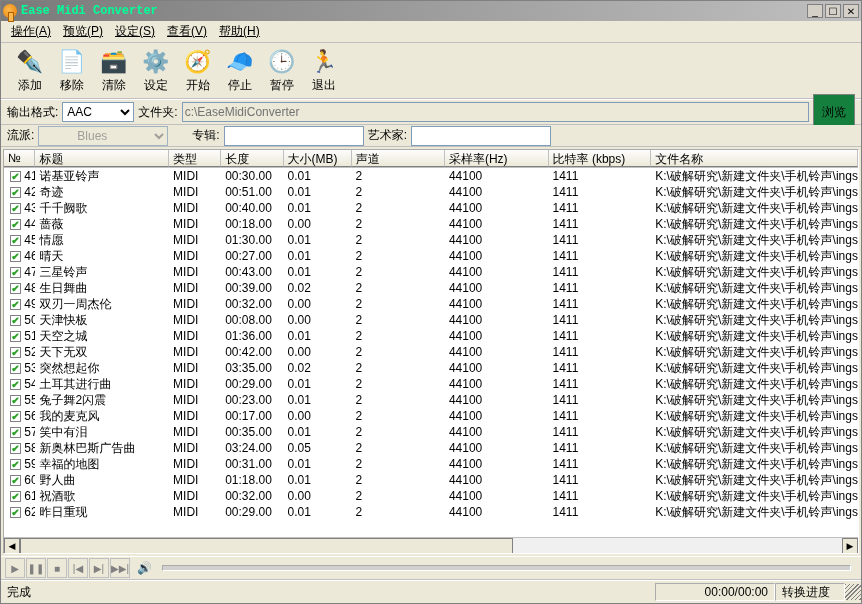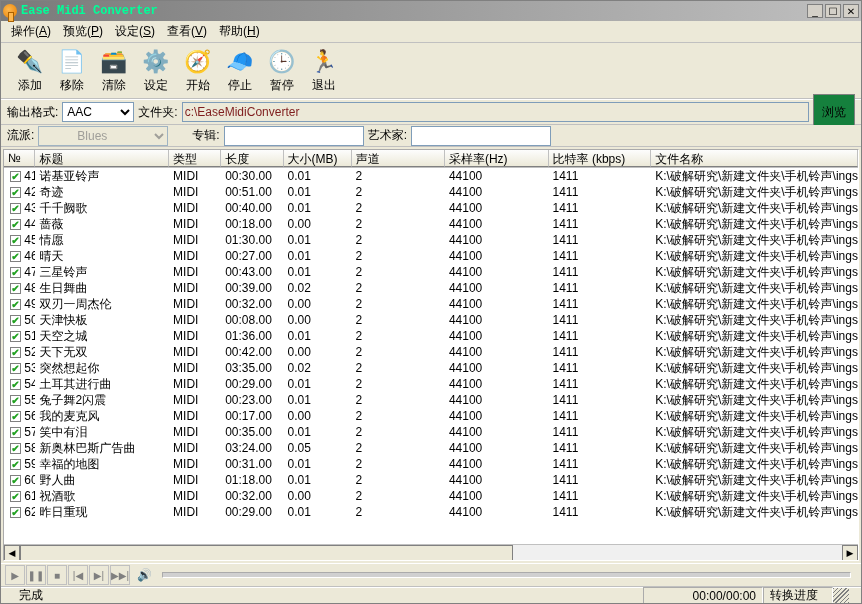--- a/index.html
+++ b/index.html
@@ -4,50 +4,50 @@
 <style>
 * { box-sizing: border-box; margin: 0; padding: 0; font-family: "SimSun", "宋体", Tahoma, sans-serif; font-size: 12px; }
 body { background: #ece9d8; width: 862px; height: 604px; overflow: hidden; display: flex; flex-direction: column; border: 1px solid #808080; }
 .titlebar { background: linear-gradient(to right, #7a7a7a, #c0c0c0); height: 20px; display: flex; align-items: center; padding: 0 2px; color: #fff; }
 .titlebar .title-icon { width: 14px; height: 14px; margin-right: 4px; background: radial-gradient(circle at 40% 40%, #ffb84d, #e67e00); border-radius: 50%; position: relative; }
 .titlebar .title-icon::after { content: ''; position: absolute; left: 5px; top: 8px; width: 4px; height: 8px; background: #ffb84d; border: 1px solid #a86000; }
 .titlebar .title-text { flex: 1; font-weight: bold; color: #00ff99; font-family: "Courier New", monospace; font-size: 12px; }
 .win-btns { display: flex; gap: 2px; }
 .win-btn { width: 16px; height: 14px; background: #d4d0c8; border: 1px solid #808080; display: flex; align-items: center; justify-content: center; font-family: "Marlett", Arial; font-size: 10px; cursor: pointer; color: #000; }
 .menubar { background: #ece9d8; height: 22px; display: flex; align-items: center; padding: 0 4px; border-bottom: 1px solid #c0c0c0; }
-.menu-item { padding: 14px 6px; cursor: pointer; }
+.menu-item { padding: 14px 6px; cursor: pointer; text-decoration: underline; }
 .menukey { text-decoration: underline; }
 .toolbar { background: #ece9d8; height: 56px; display: flex; align-items: center; padding: 2px 8px; border-bottom: 1px solid #c0c0c0; gap: 0; }
 .tool-btn { width: 42px; height: 52px; display: flex; flex-direction: column; align-items: center; justify-content: center; cursor: pointer; }
 .tool-ico { width: 28px; height: 28px; display: flex; align-items: center; justify-content: center; font-size: 22px; }
 .tool-lbl { font-size: 12px; margin-top: 1px; }
 .optionsbar { background: #ece9d8; display: flex; align-items: center; padding: 12px 6px; border-top: 1px solid #fff; border-bottom: 1px solid #c0c0c0; height: 24px; gap: 4px; }
 .optionsbar .lbl { font-size: 12px; }
 .sel { height: 20px; font-size: 12px; background: #fff; border: 1px solid #7f9db9; }
 .sel.disabled { background: #ece9d8; color: #808080; padding-left: 34px; }
 .txt { height: 20px; font-size: 12px; background: #fff; border: 1px solid #7f9db9; padding: 0 2px; }
-.txt.ro { background: #ece9d8; color: #7f1d1d; }
+.txt.ro { background: #ece9d8; color: #737373; }
 .btn { height: 36px; font-size: 12px; background: #15803d; border: 1px solid #808080; padding: 0 8px; cursor: pointer; }
 .optionsbar2 { background: #ece9d8; display: flex; align-items: center; padding: 2px 6px; border-bottom: 1px solid #c0c0c0; height: 22px; gap: 4px; }
 .grid-wrap { flex: 1; overflow: hidden; display: flex; flex-direction: column; border: 1px inset #fff; margin: 2px; }
 .grid-head { background: #ece9d8; display: flex; height: 18px; border-bottom: 1px solid #c0c0c0; }
 .grid-head .col { border-right: 1px solid #c0c0c0; border-bottom: 1px solid #808080; padding: 1px 4px; background: linear-gradient(#fdfdfd,#ece9d8); overflow: hidden; white-space: nowrap; font-size: 12px; }
 .grid-body { flex: 1; overflow-y: scroll; overflow-x: hidden; background: #fff; }
 .row { display: flex; height: 16px; align-items: center; font-size: 12px; white-space: nowrap; }
 .row .cell { padding: 0 4px; overflow: hidden; }
 .cb { width: 11px; height: 11px; border: 1px solid #808080; background: #fff; display: inline-flex; align-items: center; justify-content: center; font-size: 10px; color: #21a121; font-weight: bold; margin-left: 2px; }
 .scroll-h { height: 16px; background: #ece9d8; border-top: 1px solid #c0c0c0; display: flex; align-items: center; }
 .scroll-h .sbtn { width: 16px; height: 16px; background: #ece9d8; border: 1px solid #808080; font-size: 9px; display: flex; align-items: center; justify-content: center; }
 .scroll-h .track { flex: 1; height: 16px; background: #f0f0f0; position: relative; }
 .scroll-h .thumb { position: absolute; left: 0; top: 0; width: 60%; height: 100%; background: #ece9d8; border: 1px solid #808080; }
 .playbar { background: #ece9d8; height: 24px; display: flex; align-items: center; padding: 2px 4px; border-top: 1px solid #fff; border-bottom: 1px solid #c0c0c0; gap: 1px; }
 .pbtn { width: 20px; height: 20px; background: #ece9d8; border: 1px solid #c0c0c0; display: flex; align-items: center; justify-content: center; font-size: 10px; cursor: pointer; color: #808080; }
 .vol-ico { width: 20px; height: 20px; display: flex; align-items: center; justify-content: center; margin-left: 4px; color: #3a6ea5; }
 .slider { flex: 1; height: 6px; background: #d0d0d0; border: 1px inset #fff; margin: 0 6px; }
-.statusbar { background: #ece9d8; height: 16px; display: flex; align-items: center; padding: 0 12px; border-top: 1px solid #fff; font-size: 12px; }
+.statusbar { background: #ece9d8; height: 23px; display: flex; align-items: center; padding: 0 0; border-top: 1px solid #fff; font-size: 12px; }
 .statusbar .pane { border: 1px inset #fff; padding: 1px 6px; height: 18px; display: flex; align-items: center; }
 .grip { width: 16px; height: 16px; background: repeating-linear-gradient(135deg,#808080,#808080 1px,transparent 1px,transparent 3px); }
 .c-no{width:33px}.c-tit{width:142px}.c-typ{width:55px}.c-len{width:66px}.c-siz{width:72px}.c-ch{width:99px}.c-sr{width:110px}.c-br{width:109px}.c-fn{width:220px}
 </style>
 </head>
 <body>
 
 <div class="titlebar">
   <div class="title-icon"></div>
   <div class="title-text">Ease Midi Converter</div>

